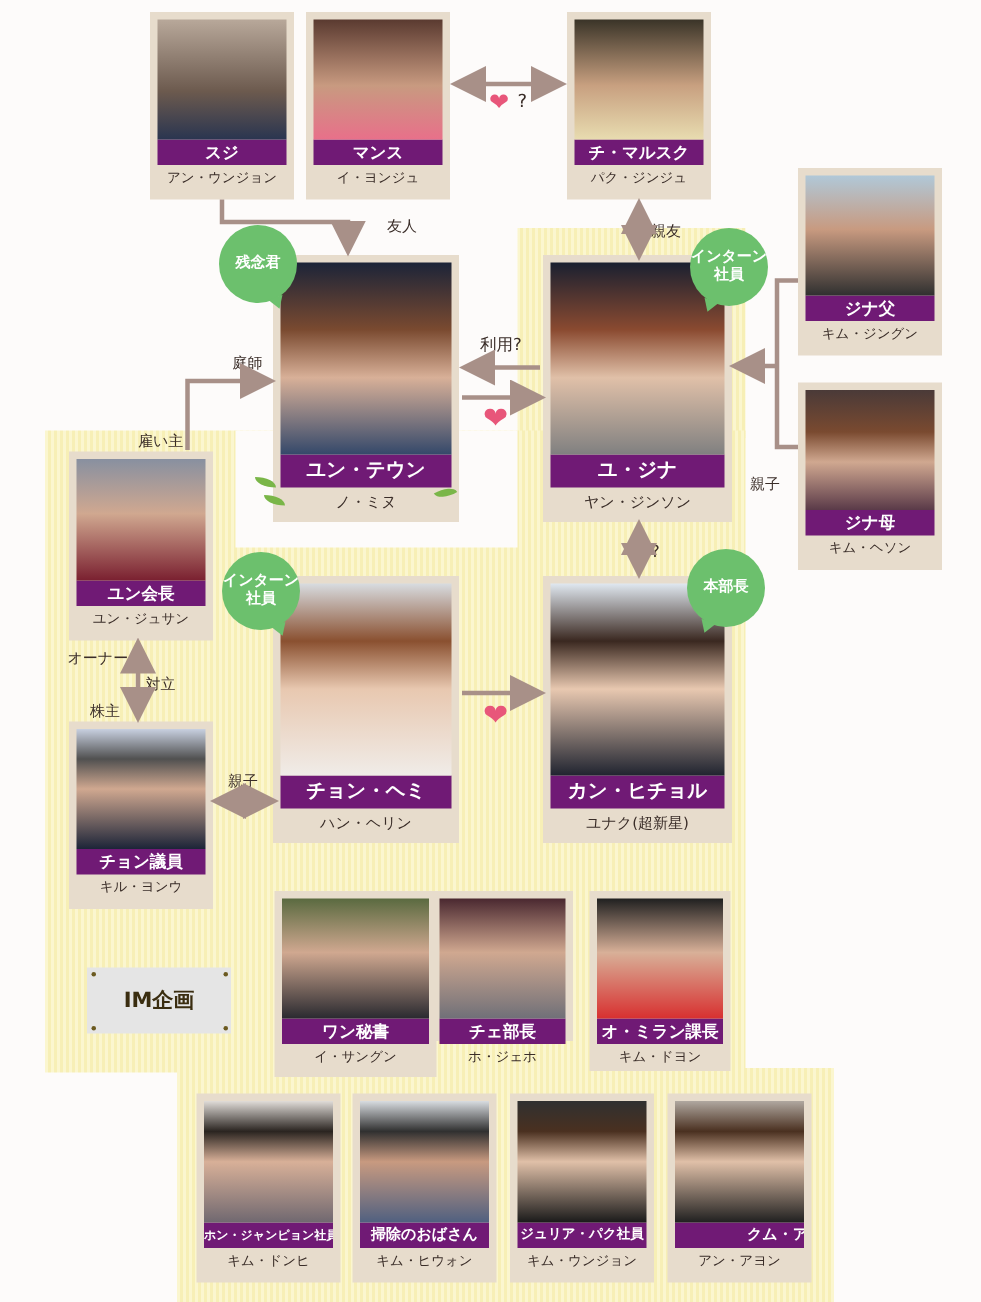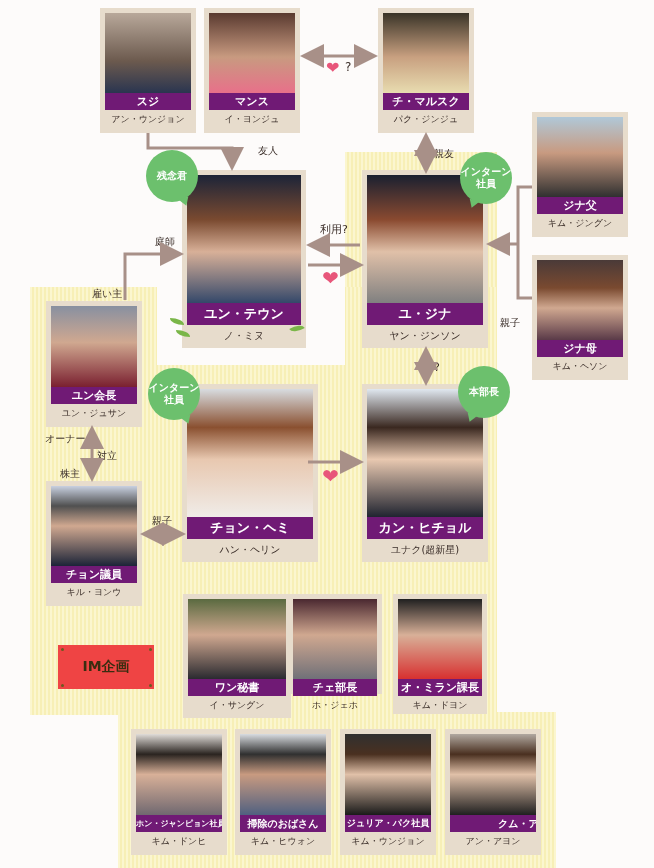--- a/index.html
+++ b/index.html
@@ -12,21 +12,21 @@
   .actor{color:#3a2d28;text-align:center;font-size:9px;line-height:18px;height:18px;white-space:nowrap;}
   .big .name{font-size:13px;line-height:22px;height:22px;}
   .big .actor{font-size:10px;line-height:22px;height:22px;}
   .bubble{position:absolute;width:52px;height:52px;border-radius:50%;background:#6cc06d;color:#fff;font-weight:bold;font-size:10px;display:flex;align-items:center;justify-content:center;text-align:center;line-height:12px;z-index:5;}
   .bubble::after{content:"";position:absolute;bottom:-4px;width:0;height:0;border-left:5px solid transparent;border-right:5px solid transparent;border-top:8px solid #6cc06d;}
   .bubble.tl::after{right:8px;transform:rotate(-20deg);}
   .bubble.tr::after{left:8px;transform:rotate(20deg);}
   .lbl{position:absolute;font-size:10px;color:#3a2d28;white-space:nowrap;}
   .heart{position:absolute;color:#e8567a;font-size:20px;line-height:20px;}
   svg.lines{position:absolute;left:0;top:0;z-index:2;}
-  .sign{position:absolute;left:58px;top:645px;width:96px;height:44px;background:#ef4444;color:#3a2d10;font-weight:bold;font-size:14px;display:flex;align-items:center;justify-content:center;}
+  .sign{position:absolute;left:58px;top:645px;width:96px;height:44px;background:#e5e5e5;color:#3a2d10;font-weight:bold;font-size:14px;display:flex;align-items:center;justify-content:center;}
   .dot{position:absolute;width:3px;height:3px;background:#6b5a20;border-radius:50%;}
   .leaf{position:absolute;width:14px;height:7px;background:#7ab648;border-radius:0 100% 0 100%;z-index:6;}
 </style>
 </head>
 <body>
 
 <div class="yel" style="left:345px;top:152px;width:152px;height:140px;"></div>
 <div class="yel" style="left:30px;top:287px;width:467px;height:428px;"></div>
 <div class="whitecut" style="left:157px;top:287px;width:188px;height:78px;"></div>
 <div class="yel" style="left:118px;top:712px;width:438px;height:156px;"></div>
@@ -114,21 +114,21 @@
   <div class="name">ジナ母</div>
   <div class="actor">キム・ヘソン</div>
 </div>
 
 <div class="card" style="left:46px;top:301px;width:96px;height:126px;">
   <div class="photo" style="height:81px;background:linear-gradient(180deg,#8890a0,#d0a890 45%,#7a2030);"></div>
   <div class="name">ユン会長</div>
   <div class="actor">ユン・ジュサン</div>
 </div>
 
-<div class="card big" style="left:182px;top:384px;width:136px;height:178px;">
+<div class="card big" style="left:182px;top:384px;width:124px;height:178px;">
   <div class="photo" style="height:128px;background:linear-gradient(180deg,#d8dce0,#8a5030 30%,#e8c8b0 55%,#f0ece8);"></div>
   <div class="name">チョン・ヘミ</div>
   <div class="actor">ハン・ヘリン</div>
 </div>
 <div class="bubble tl" style="left:148px;top:368px;">インターン<br>社員</div>
 
 <div class="card big" style="left:362px;top:384px;width:126px;height:178px;">
   <div class="photo" style="height:128px;background:linear-gradient(180deg,#e0e8f0,#3a2820 30%,#e8c8b0 55%,#202430);"></div>
   <div class="name">カン・ヒチョル</div>
   <div class="actor">ユナク(超新星)</div>

